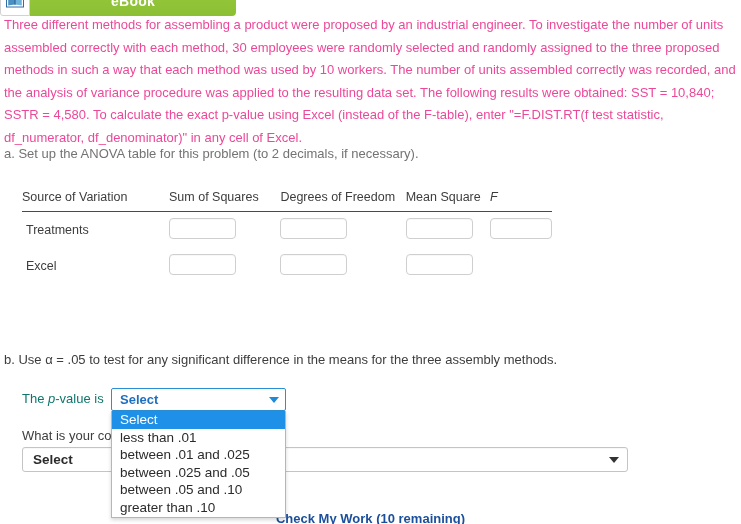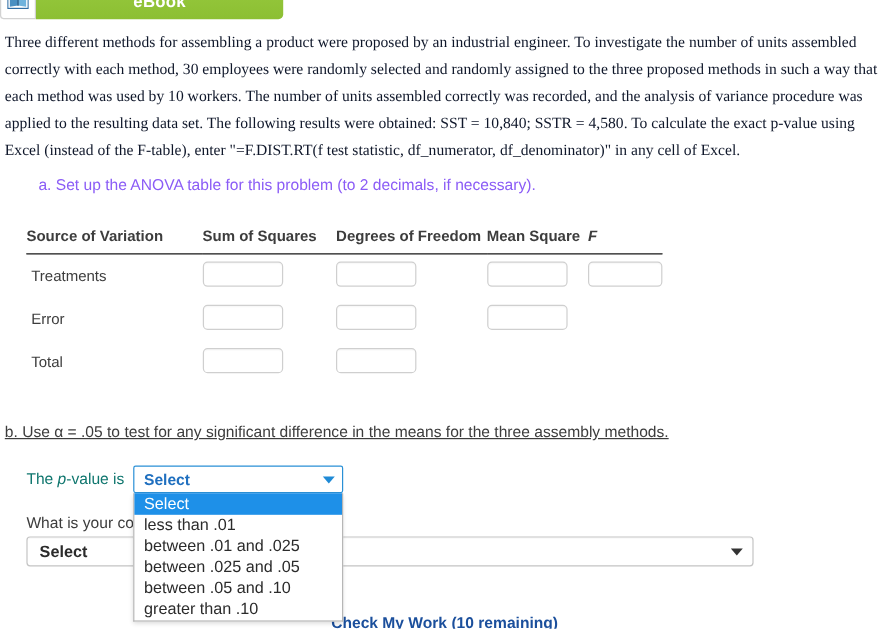--- a/index.html
+++ b/index.html
@@ -48,53 +48,51 @@
     display: flex;
     align-items: center;
     justify-content: center;
     letter-spacing: .2px;
   }
 
   
   #statement {
     position: absolute;
     left: 4px;
-    top: 24px;
+    top: 14px;
     width: 733px;
     line-height: 22.6px;
-    color: #0f172a;
-    font-size: 13px;
-    font-family: Liberation Serif, serif;
+    color: #ec4899;
+    font-size: 13px;
   }
 
   
   #part-a {
     position: absolute;
     left: 4px;
     top: 146px;
     font-size: 13px;
-    color: #8b5cf6;
-    margin-left: 28px;
+    color: #737373;
   }
 
   
   #anova-wrap {
     position: absolute;
     left: 22px;
     top: 190px;
     width: 530px;
   }
   #anova {
     border-collapse: collapse;
     width: 530px;
     font-size: 12.5px;
     color: #3d3d3d;
   }
   #anova th {
-    font-weight: bold;
+    font-weight: normal;
     text-align: left;
     padding: 0 0 7px 0;
     white-space: nowrap;
     vertical-align: bottom;
   }
   #anova thead tr { border-bottom: 1px solid #4a4a4a; }
   #anova td {
     padding: 6px 0;
     height: 22px;
     vertical-align: middle;
@@ -117,21 +115,20 @@
   }
   .ansbox.narrow { width: 62px; }
 
   
   #part-b {
     position: absolute;
     left: 4px;
     top: 352px;
     font-size: 13px;
     color: #3d3d3d;
-    text-decoration: underline;
   }
 
   
   #pvalue-line {
     position: absolute;
     left: 22px;
     top: 391px;
     font-size: 13px;
     color: #0f766e;
   }
@@ -276,31 +273,24 @@
     </thead>
     <tbody>
       <tr>
         <td class="rowlabel">Treatments</td>
         <td><span class="ansbox"></span></td>
         <td><span class="ansbox"></span></td>
         <td><span class="ansbox"></span></td>
         <td><span class="ansbox narrow"></span></td>
       </tr>
       <tr>
-        <td class="rowlabel">Error</td>
-        <td><span class="ansbox"></span></td>
-        <td><span class="ansbox"></span></td>
-        <td><span class="ansbox"></span></td>
-        <td></td>
-      </tr>
-      <tr>
-        <td class="rowlabel">Total</td>
-        <td><span class="ansbox"></span></td>
-        <td><span class="ansbox"></span></td>
-        <td></td>
+        <td class="rowlabel">Excel</td>
+        <td><span class="ansbox"></span></td>
+        <td><span class="ansbox"></span></td>
+        <td><span class="ansbox"></span></td>
         <td></td>
       </tr>
     </tbody>
   </table>
 </div>
 
 <div id="part-b">b. Use α = .05 to test for any significant difference in the means for the three assembly methods.</div>
 
 <div id="pvalue-line">
   <span>The </span><span class="em">p</span><span>-value is</span>

